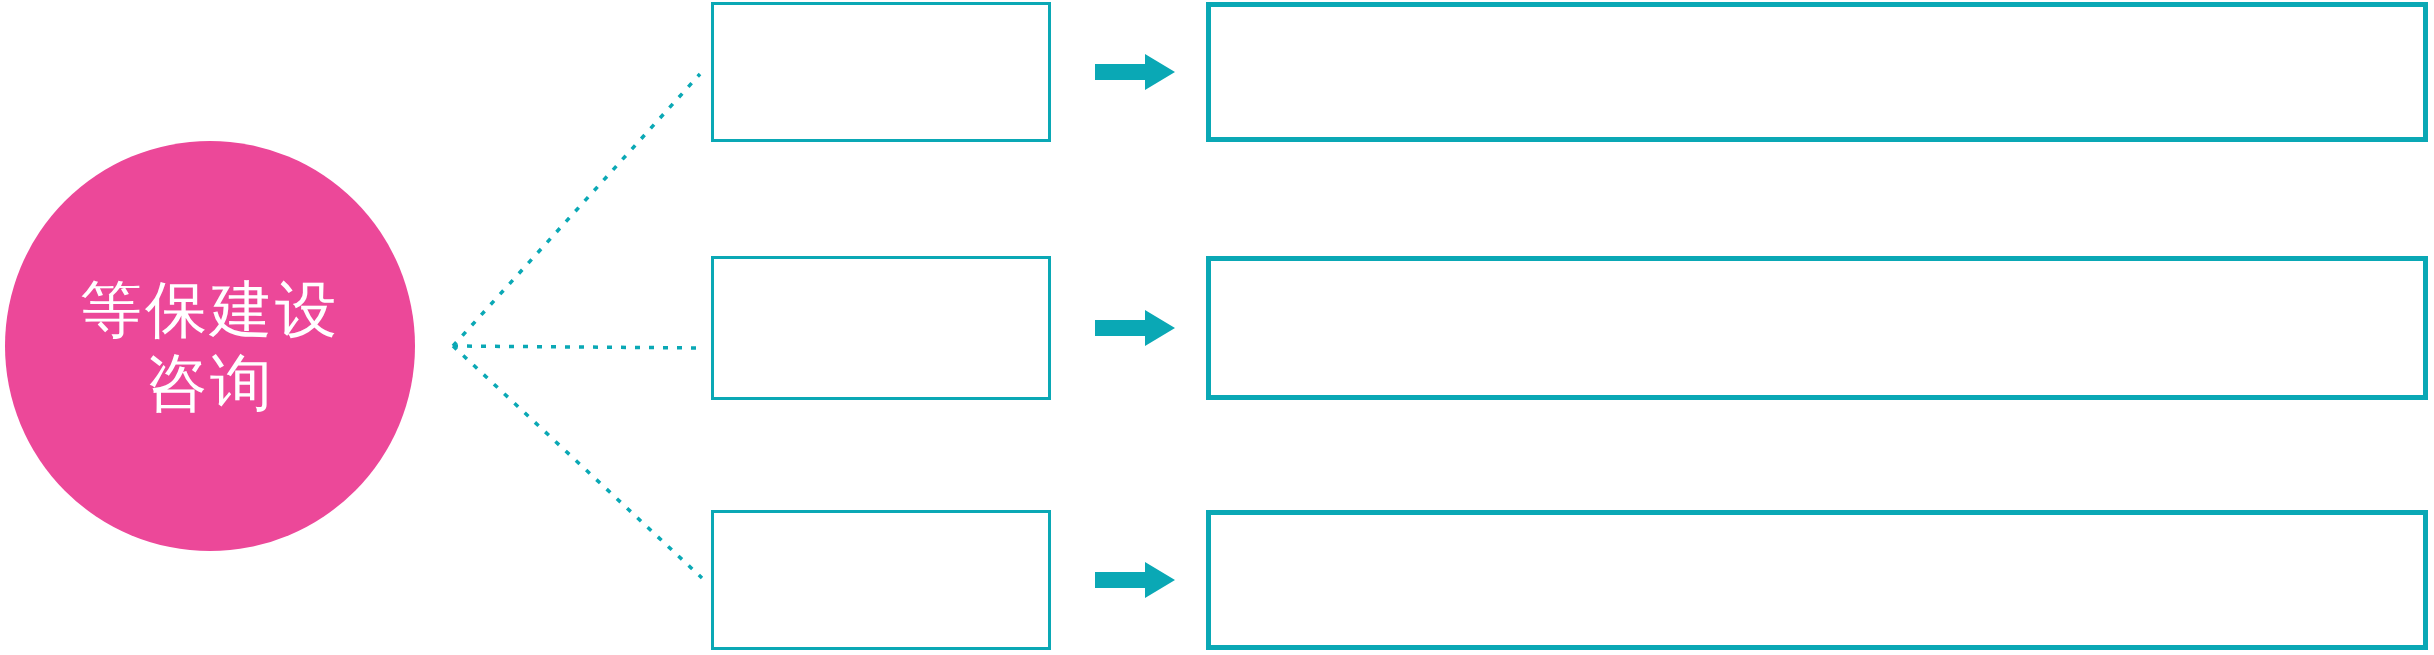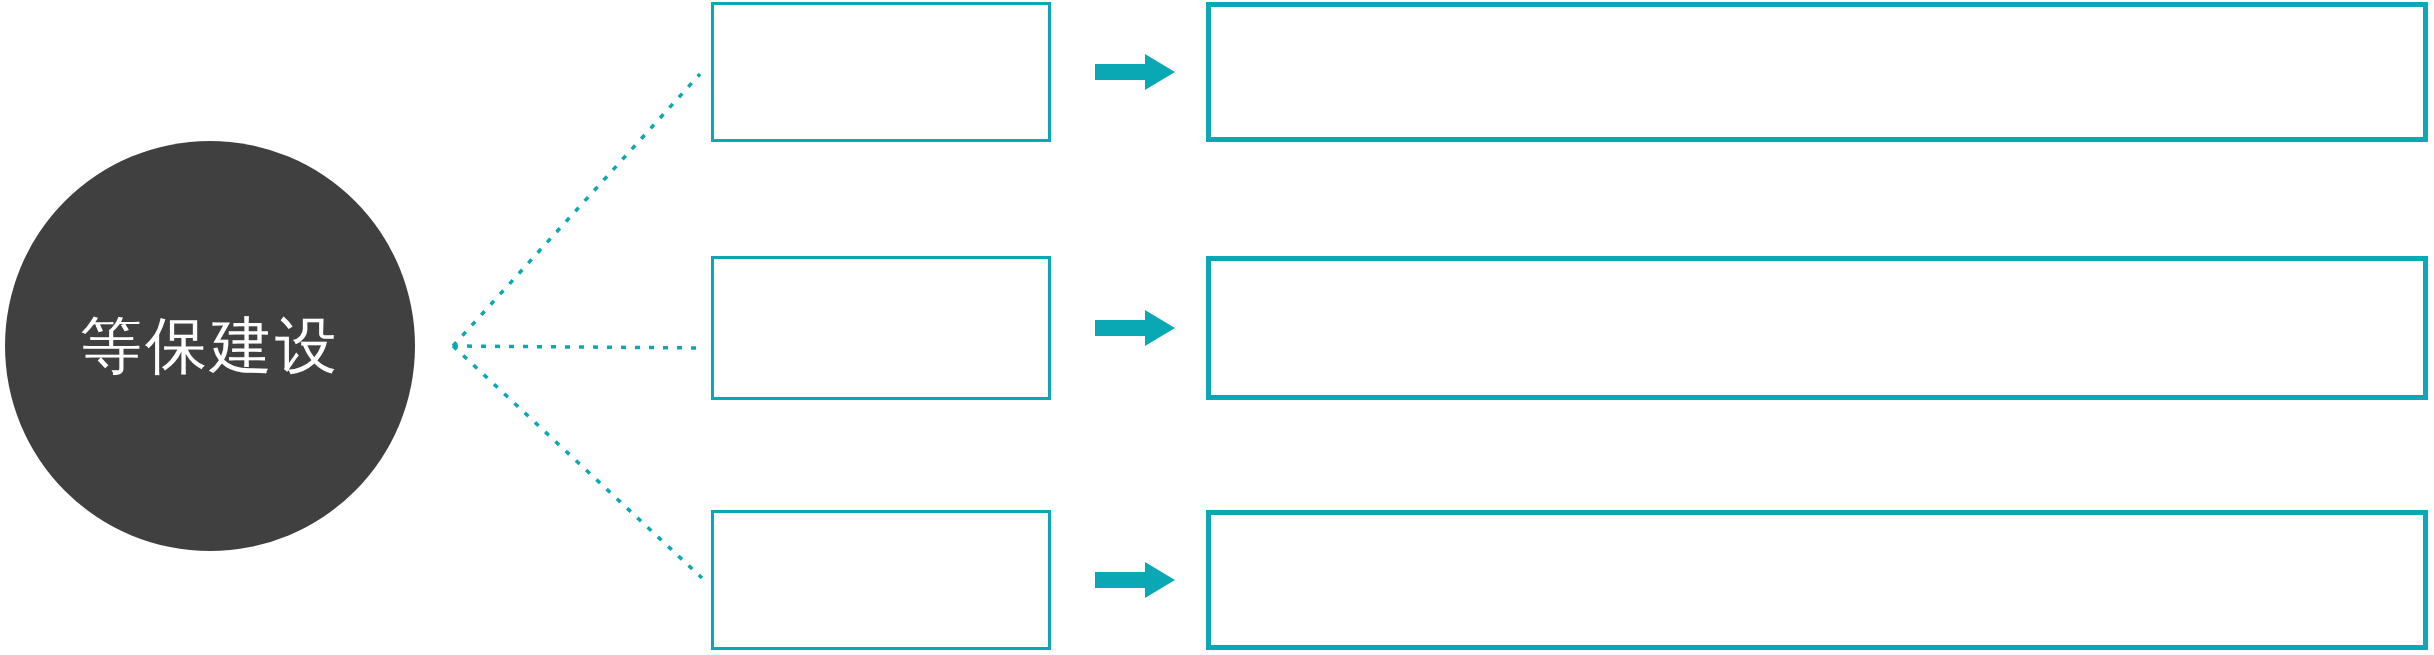--- a/index.html
+++ b/index.html
@@ -16,21 +16,21 @@
     overflow: hidden;
   }
   
   .hub {
     position: absolute;
     left: 5px;
     top: 141px;
     width: 410px;
     height: 410px;
     border-radius: 50%;
-    background: #404040;
+    background: #ec4899;
     color: #ffffff;
     display: flex;
     flex-direction: column;
     align-items: center;
     justify-content: center;
     text-align: center;
     font-size: 62px;
     font-weight: 300;
     letter-spacing: 3px;
     line-height: 1.18;
@@ -91,20 +91,21 @@
 <div class="canvas">
 
   <svg class="connectors" xmlns="http://www.w3.org/2000/svg">
     <line x1="453" y1="346" x2="700" y2="74"></line>
     <line x1="453" y1="346" x2="703" y2="348"></line>
     <line x1="453" y1="346" x2="702" y2="578"></line>
   </svg>
 
   <div class="hub">
     <span>等保建设</span>
+    <span>咨询</span>
   </div>
 
   <div class="step-box row-1-box"></div>
   <svg class="arrow arrow-1" viewBox="0 0 80 36" xmlns="http://www.w3.org/2000/svg">
     <polygon points="0,10 50,10 50,0 80,18 50,36 50,26 0,26"></polygon>
   </svg>
   <div class="detail-panel row-1-panel"></div>
 
   <div class="step-box row-2-box"></div>
   <svg class="arrow arrow-2" viewBox="0 0 80 36" xmlns="http://www.w3.org/2000/svg">

